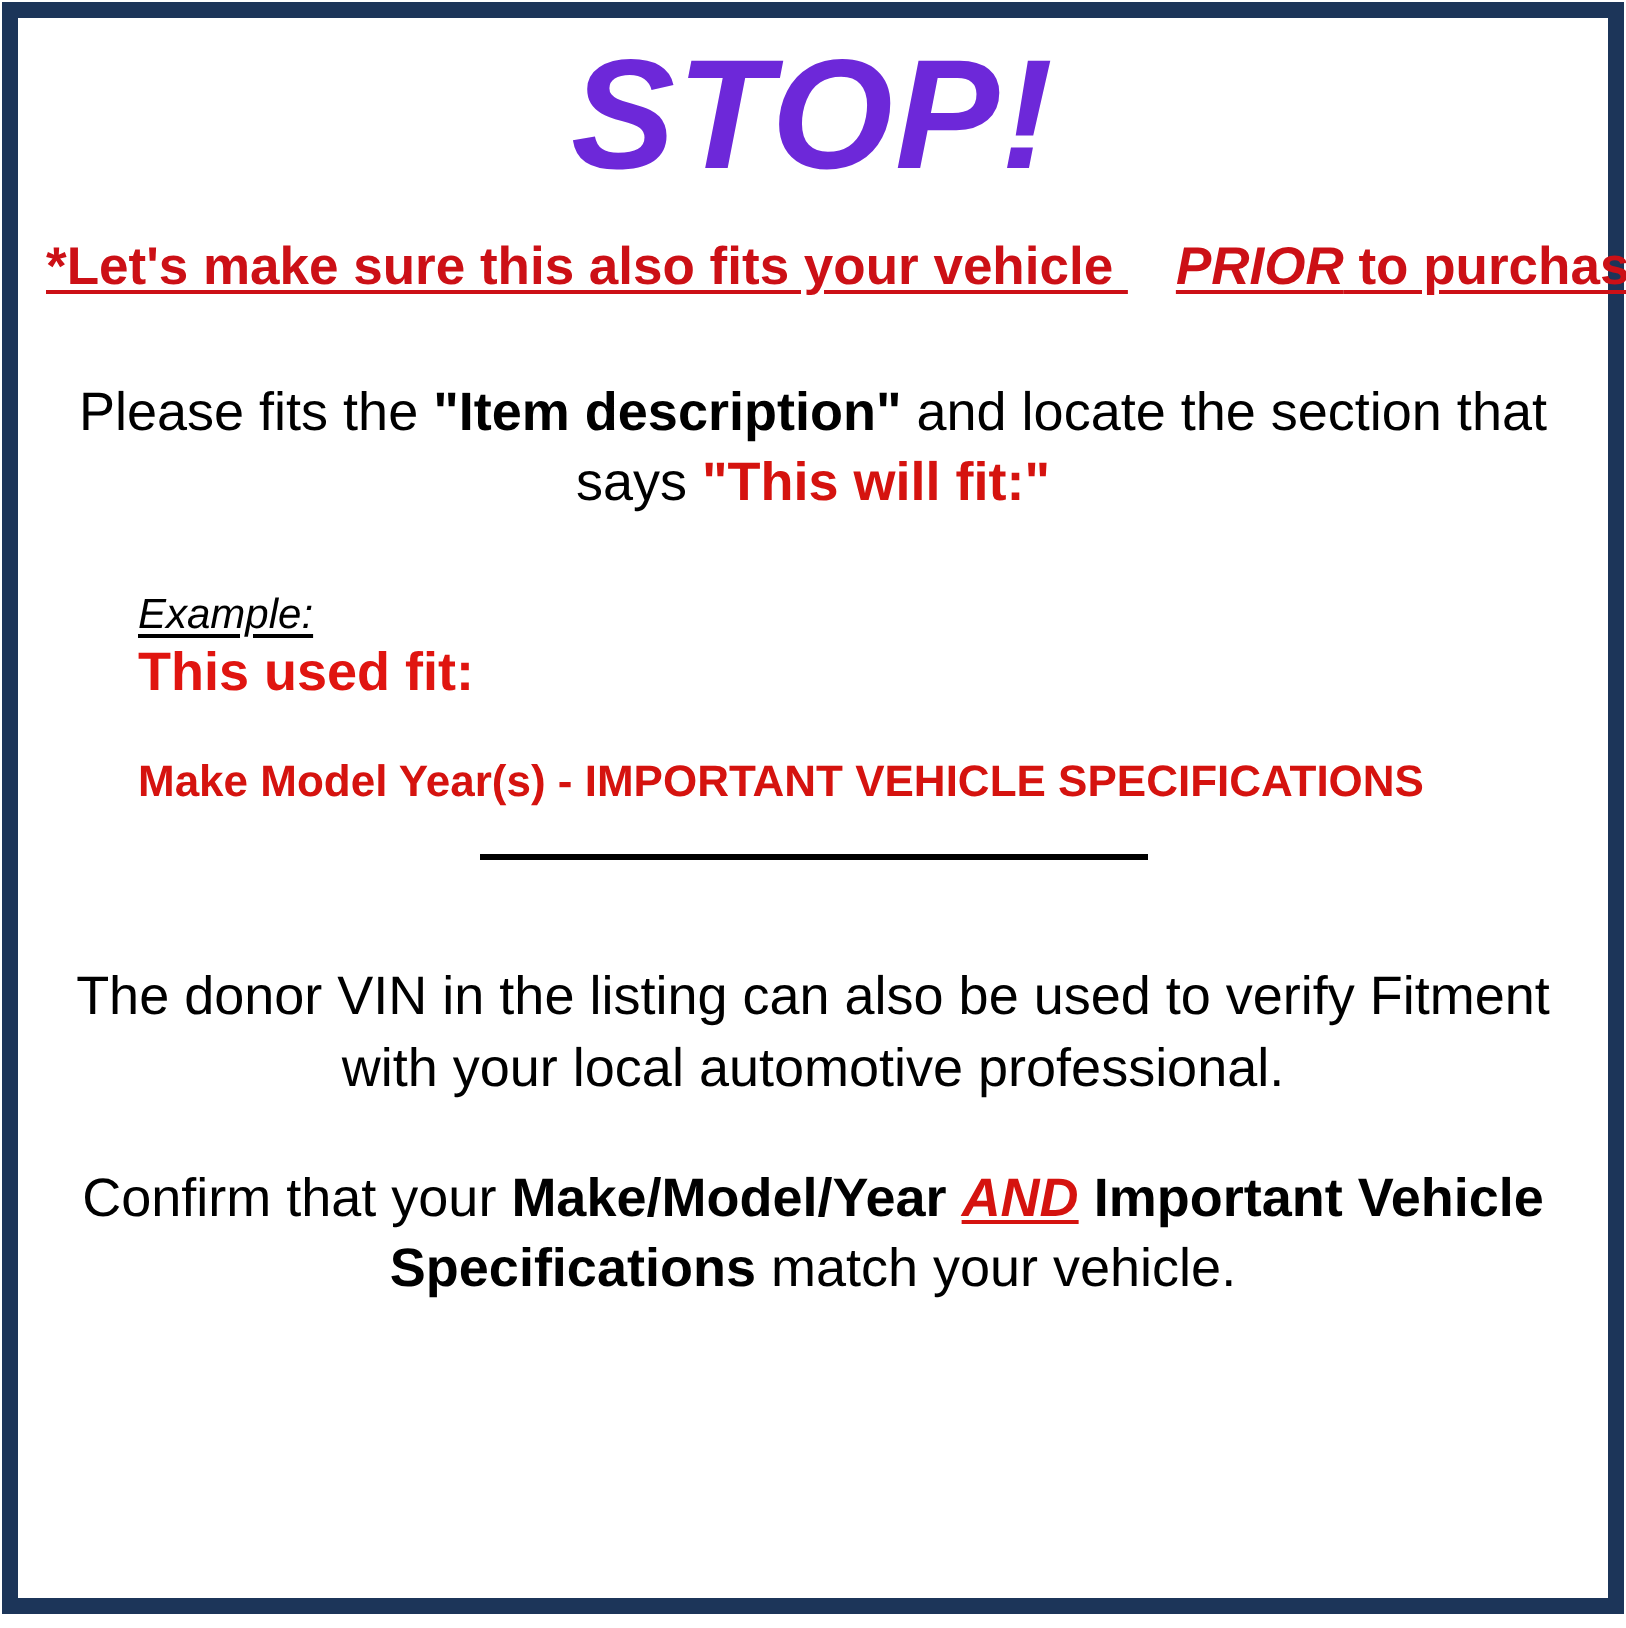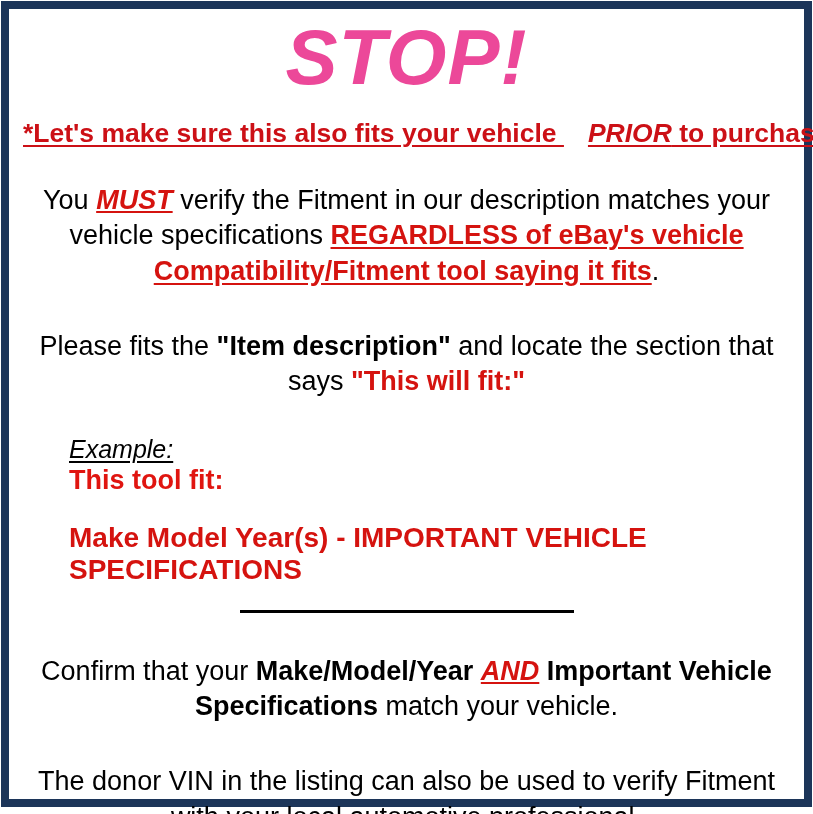--- a/index.html
+++ b/index.html
@@ -33,21 +33,21 @@
     padding: 6px 14px 0 14px;
     text-align: center;
     color: #000000;
   }
 
   
   .stop-title {
     font-size: 78px;
     font-weight: bold;
     font-style: italic;
-    color: #ec4899;
+    color: #6d28d9;
     line-height: 1.04;
     letter-spacing: 1px;
     margin: 2px 0 0 0;
     text-align: center;
   }
 
   
   .tagline {
     font-size: 26.5px;
     font-weight: bold;
@@ -100,39 +100,39 @@
     text-underline-offset: 2px;
   }
 
   
   .example-block {
     text-align: left;
     padding-left: 46px;
     margin-top: 36px;
   }
   .example-label {
-    font-size: 25px;
+    font-size: 21px;
     font-style: italic;
     font-weight: normal;
     color: #000000;
     text-decoration: underline;
     text-underline-offset: 3px;
     line-height: 1.12;
     margin: 0;
     display: inline-block;
   }
   .example-fit {
     font-size: 27px;
     font-weight: bold;
     color: #e01510;
     line-height: 1.15;
     margin: 2px 0 0 0;
   }
   .example-spec {
-    font-size: 28px;
+    font-size: 22px;
     font-weight: bold;
     color: #d5130f;
     line-height: 1.15;
     margin: 26px 0 12px 0;
   }
 
   
   .divider-wrap {
     margin-top: 24px;
     height: 14px;
@@ -149,34 +149,33 @@
 </head>
 <body>
 
 <div class="notice-frame">
   <div class="notice-body">
 
     <h1 class="stop-title">STOP!</h1>
 
     <p class="tagline"><span>*Let's make sure this also fits your vehicle </span><span class="ital">PRIOR</span><span> to purchasing*</span></p>
 
-    <p class="para p-must"><span>You </span><span class="must">MUST</span><span> verify the Fitment in our description matches your vehicle specifications </span><span class="regardless">REGARDLESS of eBay's vehicle Compatibility/Fitment tool saying it fits</span><span>.</span></p>
 
     <p class="para p-please"><span>Please fits the </span><span class="b">"Item description"</span><span> and locate the section that says </span><span class="red-b">"This will fit:"</span></p>
 
     <div class="example-block">
       <div>
         <span class="example-label">Example:</span>
       </div>
-      <div class="example-fit">This tool fit:</div>
+      <div class="example-fit">This used fit:</div>
       <div class="example-spec">Make Model Year(s) - IMPORTANT VEHICLE SPECIFICATIONS</div>
     </div>
 
     <div class="divider-wrap">
       <span class="divider"></span>
     </div>
 
+    <p class="para p-vin">The donor VIN in the listing can also be used to verify Fitment with your local automotive professional.</p>
+
     <p class="para p-confirm"><span>Confirm that your </span><span class="b">Make/Model/Year</span><span> </span><span class="and-kw">AND</span><span> </span><span class="b">Important Vehicle Specifications</span><span> match your vehicle.</span></p>
-
-    <p class="para p-vin">The donor VIN in the listing can also be used to verify Fitment with your local automotive professional.</p>
 
   </div>
 </div>
 
 </body></html>

